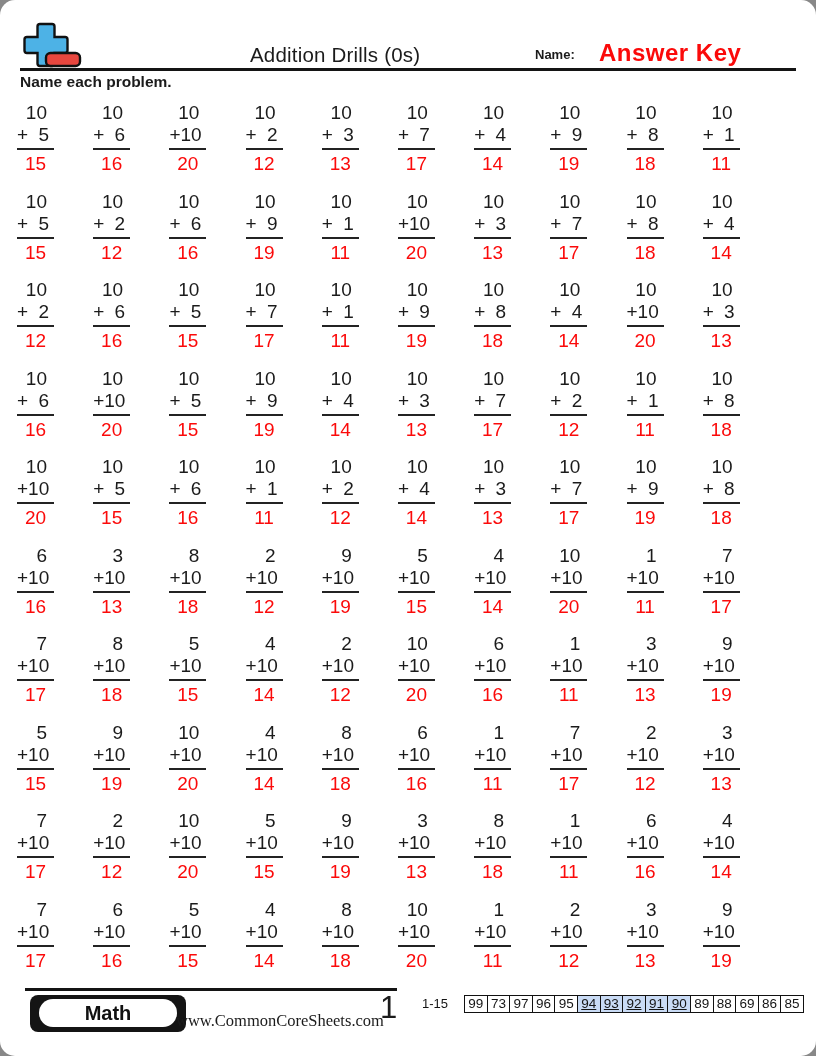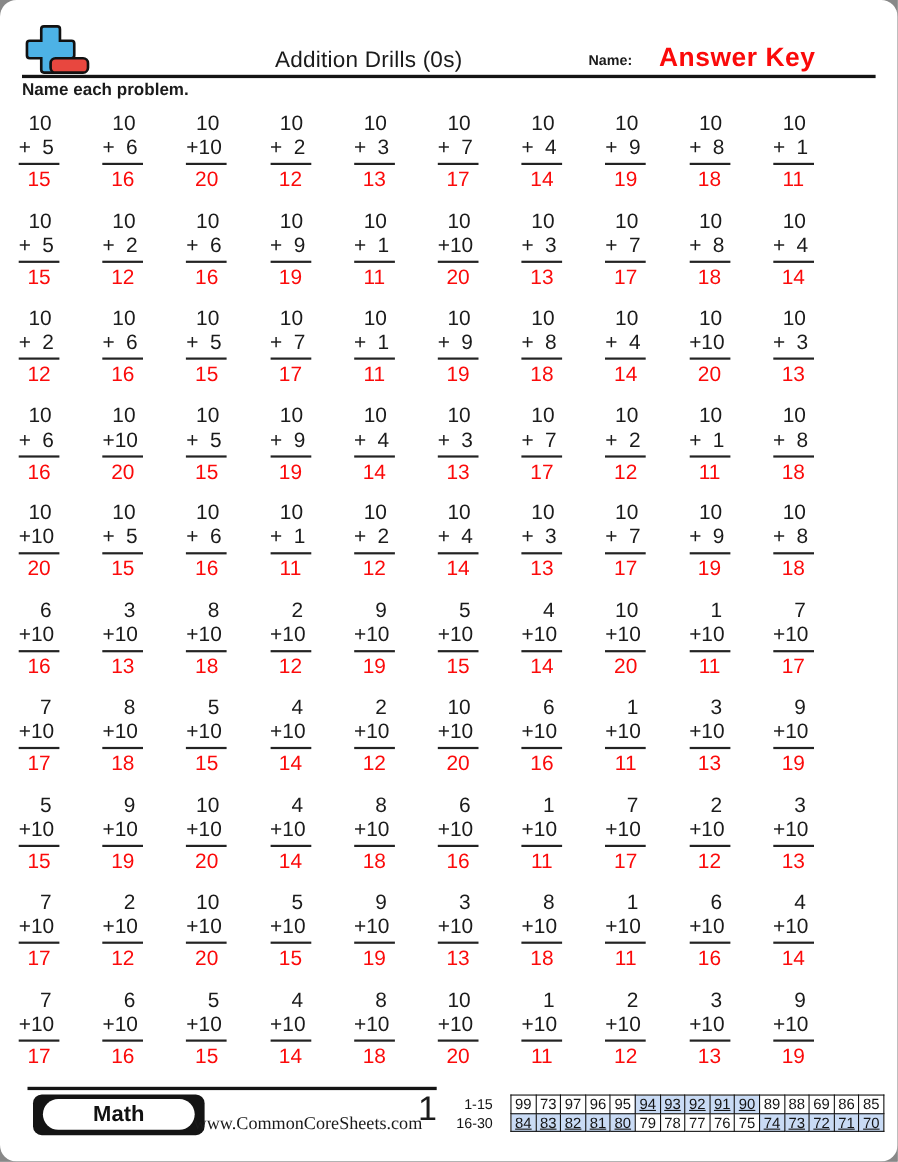--- a/index.html
+++ b/index.html
@@ -1070,34 +1070,16 @@
           <td class="shaded">93</td>
           <td class="shaded">92</td>
           <td class="shaded">91</td>
           <td class="shaded">90</td>
           <td>89</td>
           <td>88</td>
           <td>69</td>
           <td>86</td>
           <td>85</td>
         </tr>
-        <tr>
-          <td class="lab">16-30</td>
-          <td class="shaded">84</td>
-          <td class="shaded">83</td>
-          <td class="shaded">82</td>
-          <td class="shaded">81</td>
-          <td class="shaded">80</td>
-          <td>79</td>
-          <td>78</td>
-          <td>77</td>
-          <td>76</td>
-          <td>75</td>
-          <td class="shaded">74</td>
-          <td class="shaded">73</td>
-          <td class="shaded">72</td>
-          <td class="shaded">71</td>
-          <td class="shaded">70</td>
-        </tr>
       </tbody>
     </table>
 
 </div>
 
 </body></html>

